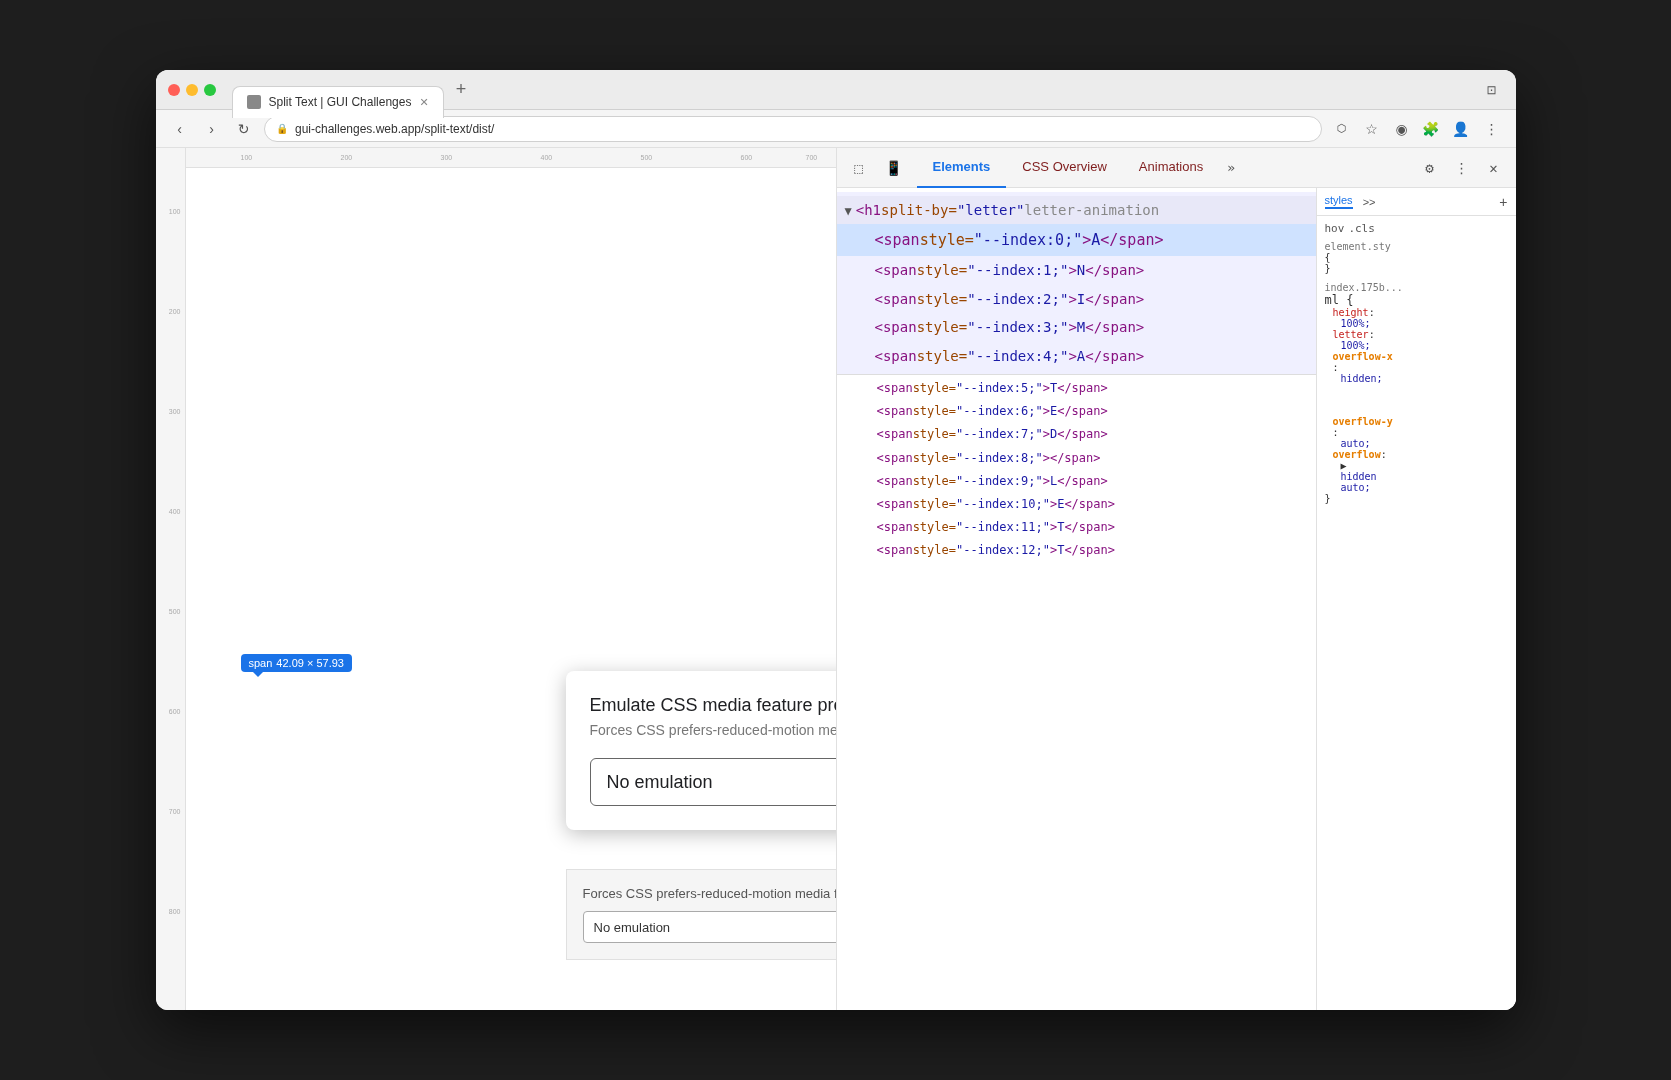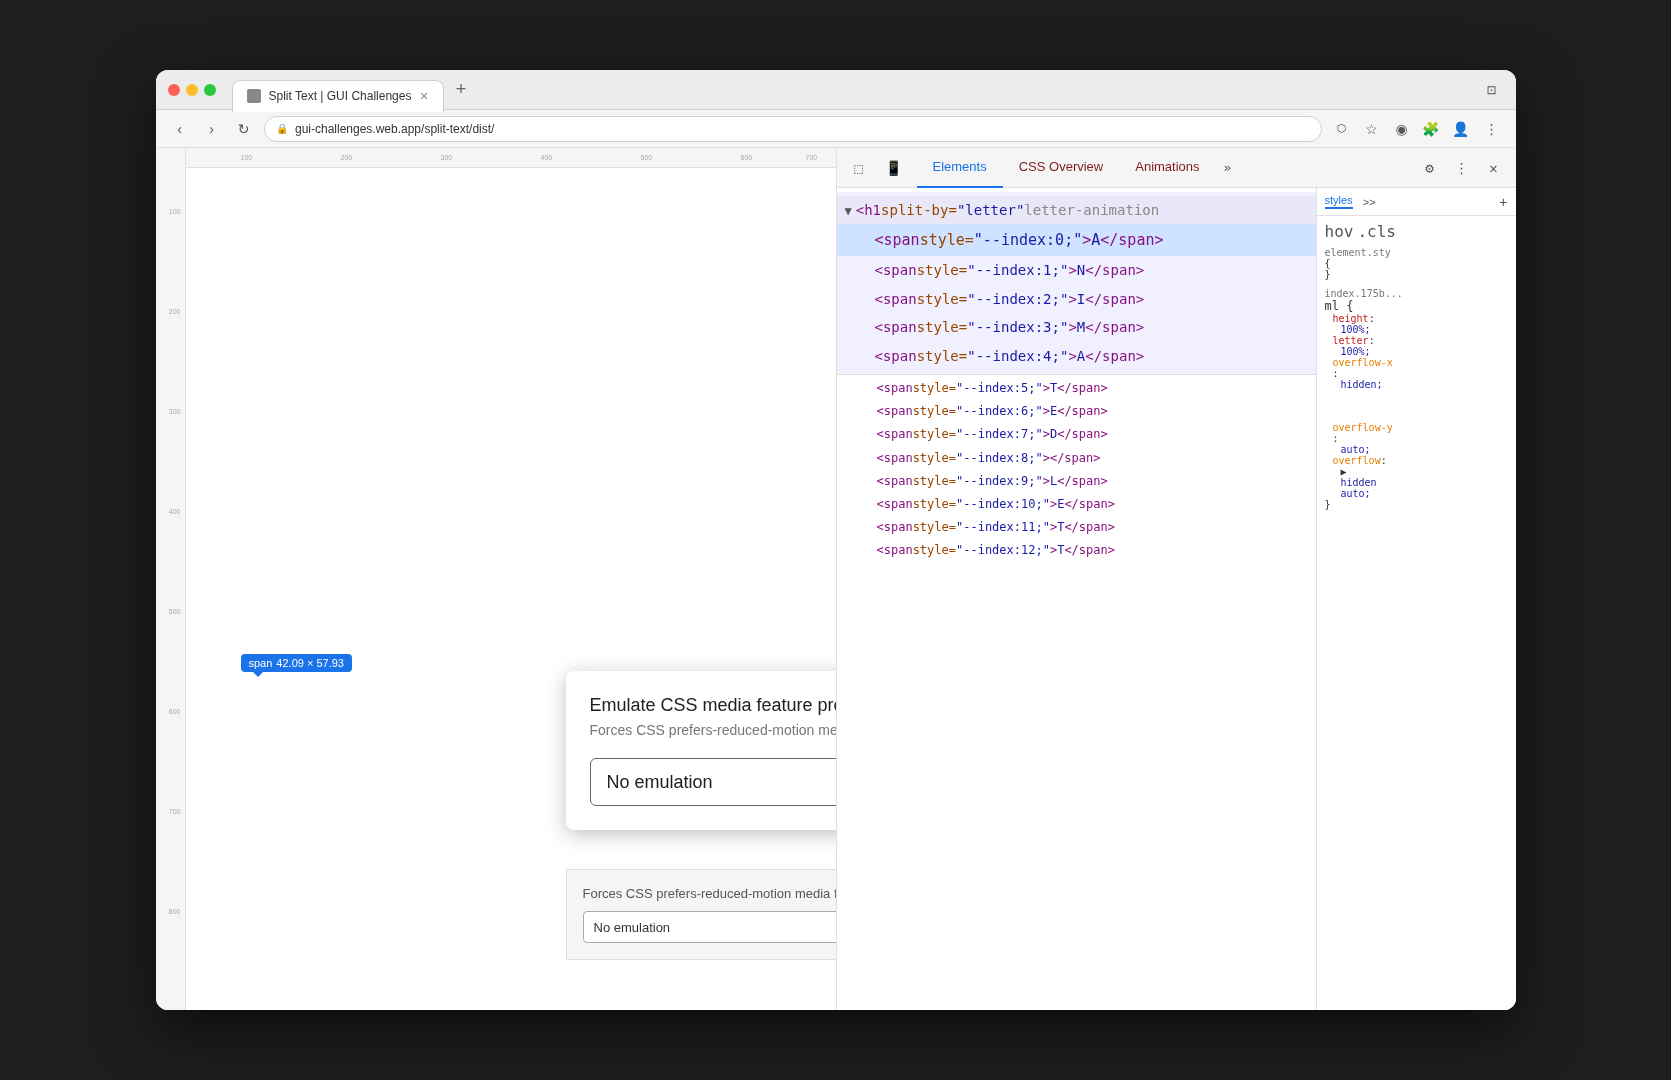--- a/index.html
+++ b/index.html
@@ -59,21 +59,21 @@
       padding: 6px 14px;
       font-size: 12px;
       display: flex;
       align-items: center;
       gap: 8px;
       border: 1px solid #d0d0d0;
       border-bottom: none;
       min-width: 160px;
       height: 32px;
       position: relative;
-      top: 6px;
+      top: 12px;
     }
     .tab-favicon {
       width: 14px; height: 14px;
       background: #888;
       border-radius: 2px;
     }
     .tab-title { font-size: 12px; color: #333; flex: 1; }
     .tab-close { font-size: 11px; color: #888; cursor: pointer; }
     .tab-new { font-size: 18px; color: #666; padding: 4px 8px; cursor: pointer; }
 
@@ -261,20 +261,21 @@
       align-items: center;
       font-size: 13px;
       color: #7f1d1d;
       cursor: pointer;
       border-bottom: 2px solid transparent;
       font-family: -apple-system, sans-serif;
     }
     .devtools-tab.active {
       color: #1a73e8;
       border-bottom-color: #1a73e8;
+      font-weight: bold;
     }
     .devtools-more { font-size: 13px; color: #555; padding: 0 8px; cursor: pointer; }
 
     .devtools-actions {
       display: flex;
       gap: 4px;
       align-items: center;
     }
     .devtools-action-btn {
       width: 28px; height: 28px;
@@ -349,21 +350,21 @@
     }
     .styles-plus { margin-left: auto; cursor: pointer; font-size: 14px; }
 
     .styles-content {
       padding: 6px 8px;
       font-size: 10px;
       color: #333;
     }
     .css-prop { color: #c5221f; }
     .css-val { color: #1a1aa6; margin-top: 48px; }
-    .css-val-orange { color: #e67e00; }
+    .css-val-orange { color: #e67e00; font-weight: bold; }
     .styles-rule {
       margin-bottom: 4px;
     }
     .styles-brace { color: #333; }
 
     
     .emulation-popup {
       position: absolute;
       bottom: 180px;
       left: 380px;
@@ -692,21 +693,21 @@
         </div>
 
         <div class="styles-panel">
           <div class="styles-toolbar">
             <span class="styles-tab">styles</span>
             <span style="margin-left:4px;">&gt;&gt;</span>
             <span class="styles-plus">+</span>
           </div>
           <div class="styles-content">
 
-            <div style="display:flex; gap:4px; margin-bottom:6px; font-size:16px; color:#555;">
+            <div style="display:flex; gap:4px; margin-bottom:6px; font-size:11px; color:#555;">
               <span>hov</span>
               <span>.cls</span>
             </div>
 
             <div class="styles-rule">
               <div style="color:#777; font-size:10px;">element.sty</div>
               <div style="font-size:10px;"><span class="styles-brace">{</span></div>
               <div style="font-size:10px;"><span class="styles-brace">}</span></div>
             </div>
 

